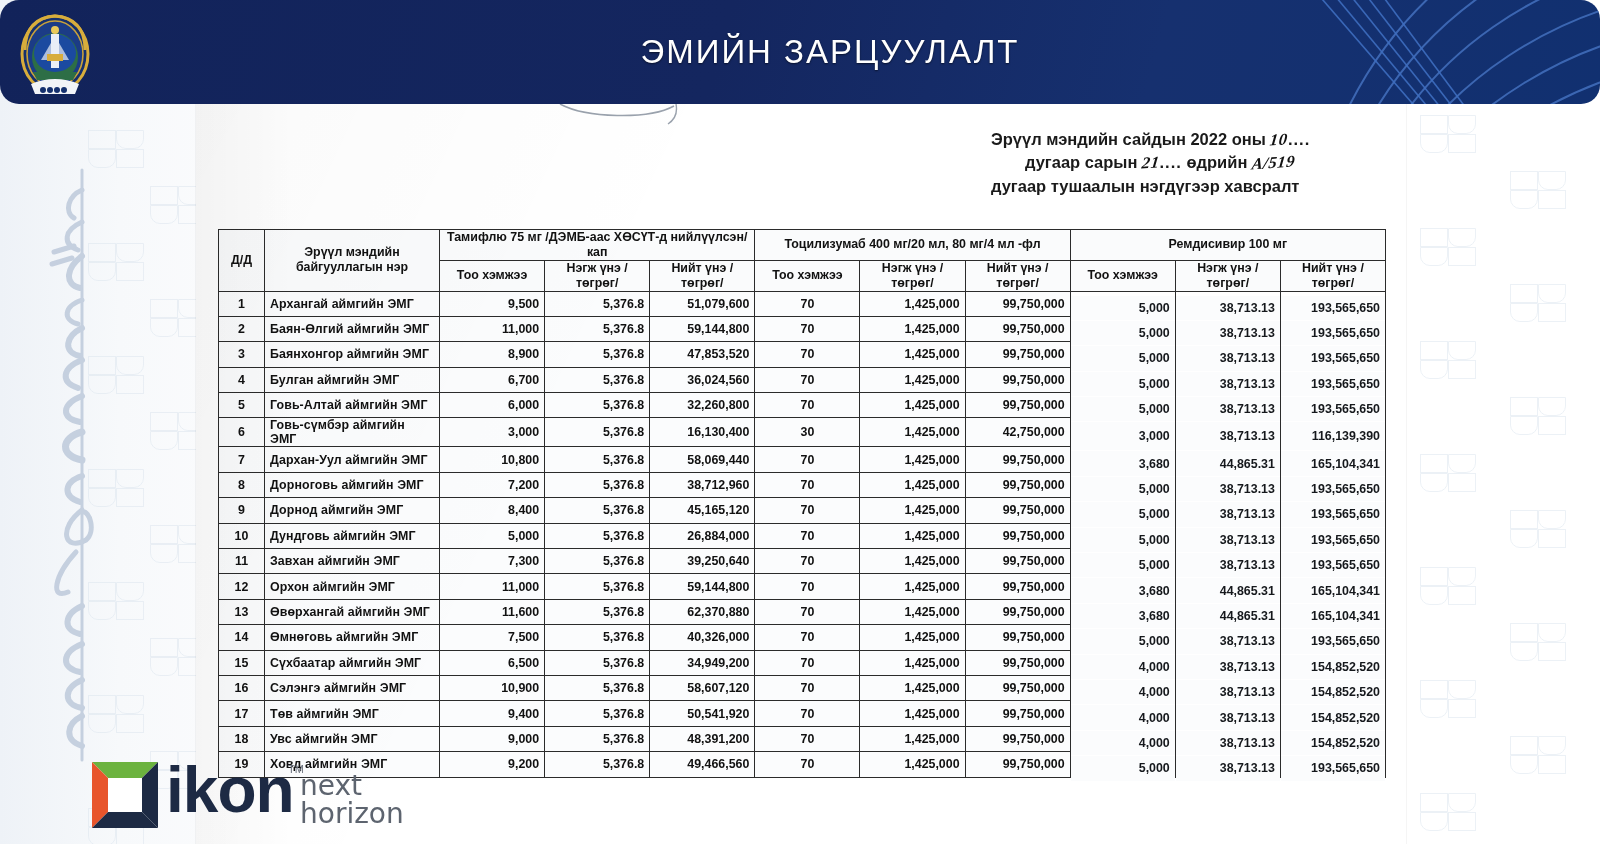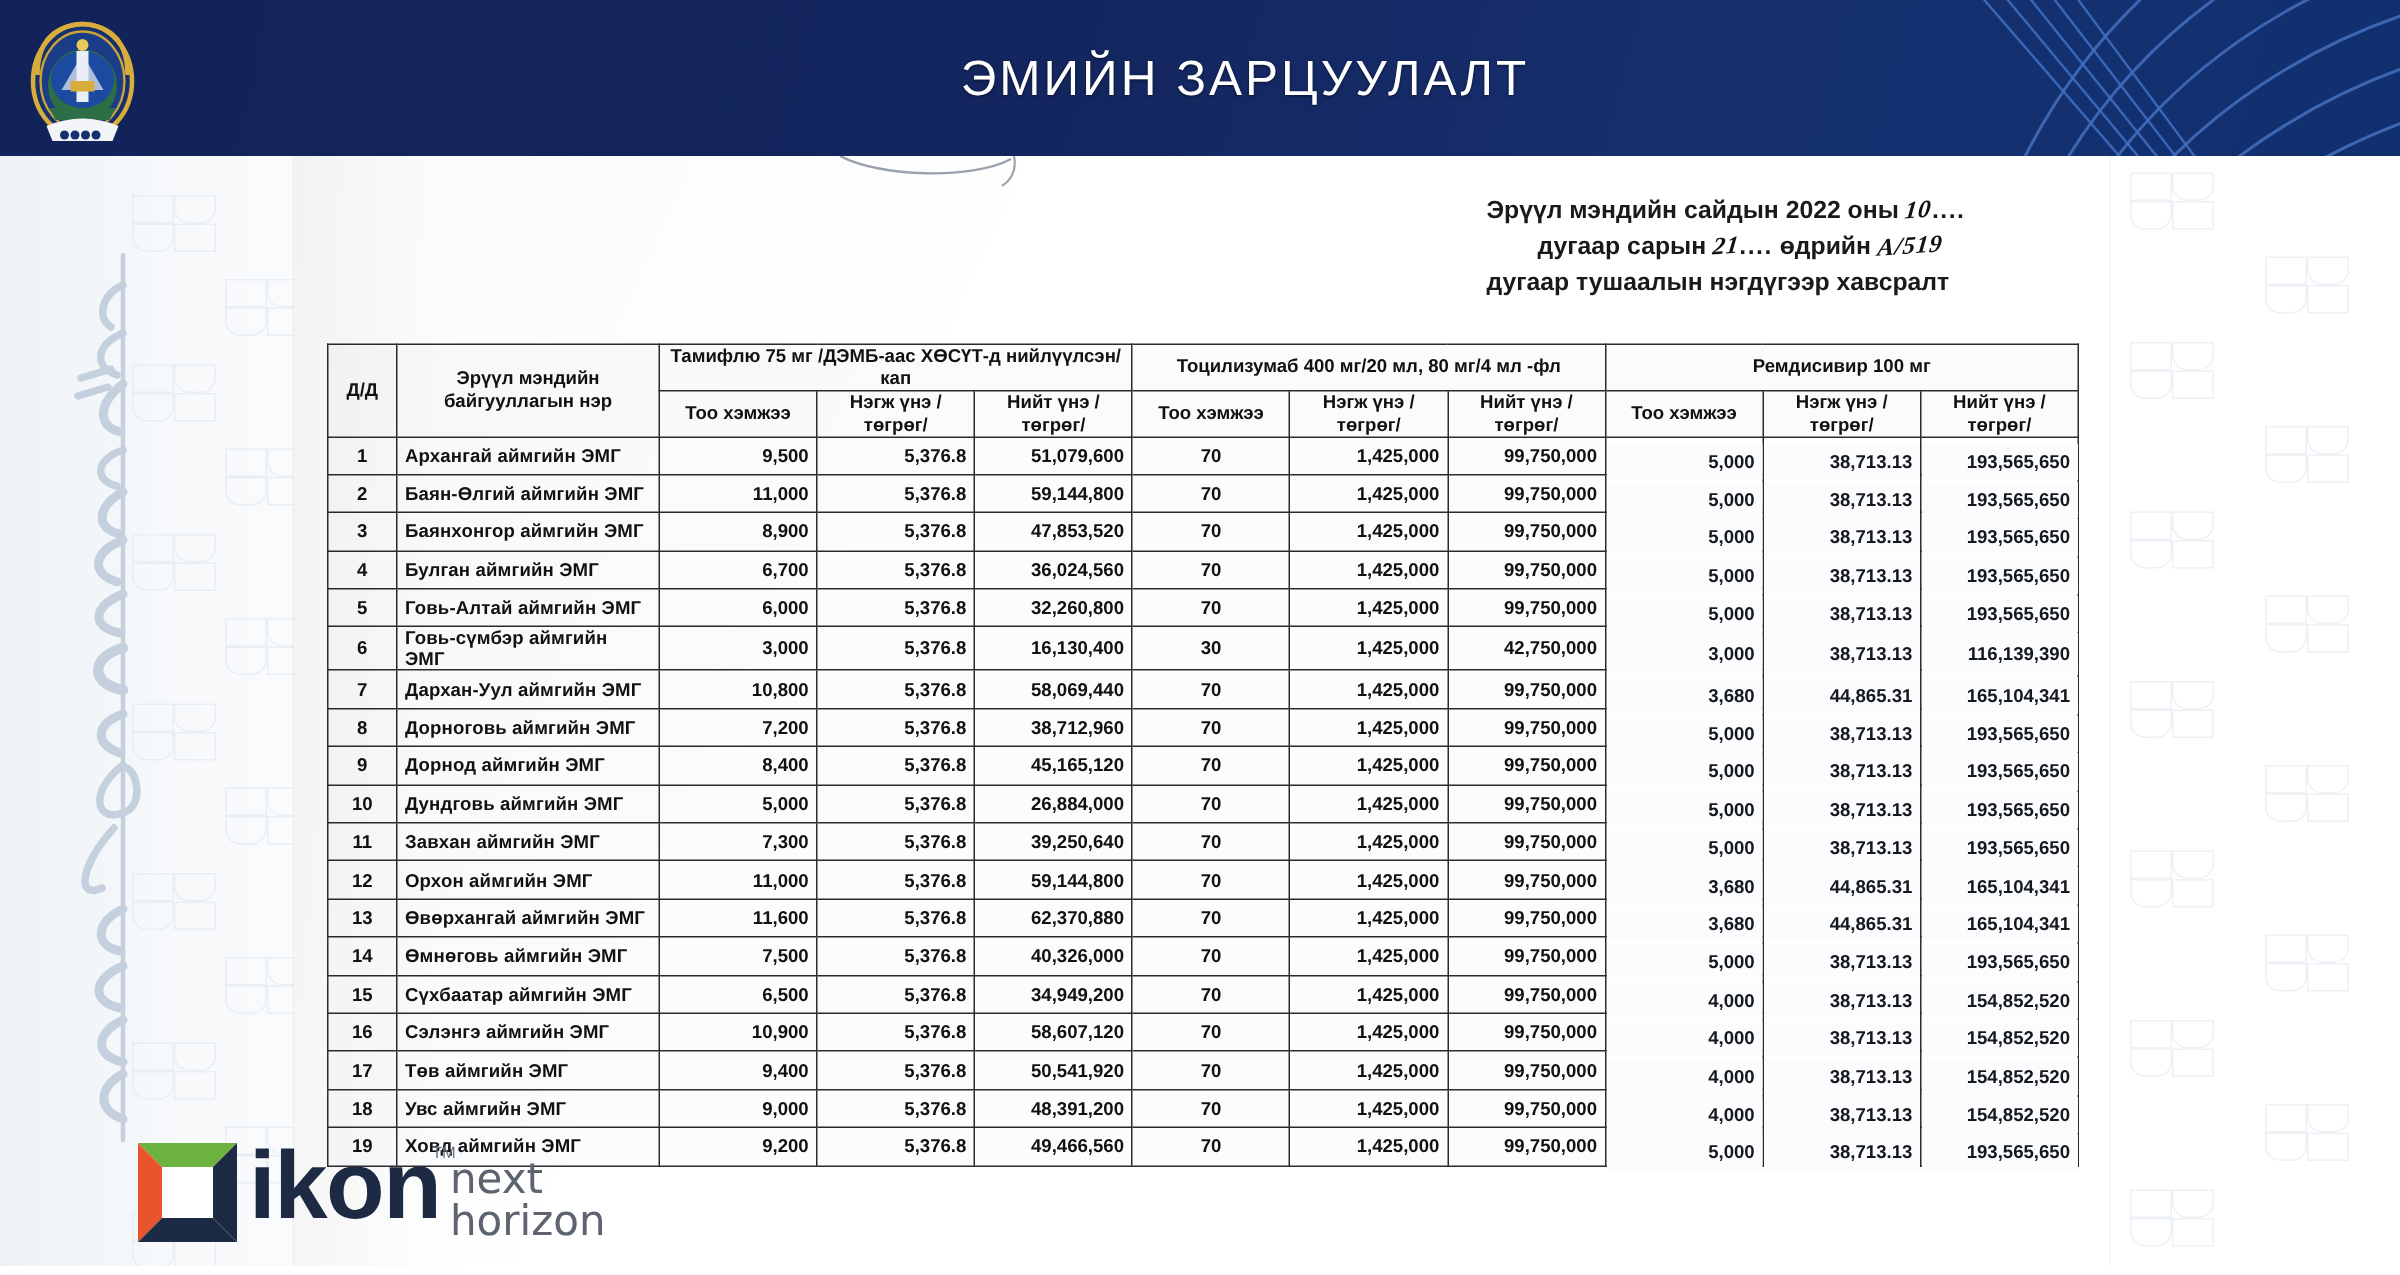--- a/index.html
+++ b/index.html
@@ -22,20 +22,21 @@
   .cellgrp i.a{left:0;top:0;width:26px;height:17px;}
   .cellgrp i.b{left:28px;top:0;width:26px;height:17px;border-radius:0 0 10px 10px;}
   .cellgrp i.c{left:0;top:19px;width:26px;height:17px;border-radius:0 0 10px 10px;}
   .cellgrp i.d{left:28px;top:19px;width:26px;height:17px;}
 
   
   .banner{
     position:absolute;left:0;top:0;width:1600px;height:104px;
     background:linear-gradient(105deg,#12235a 0%,#14265f 45%,#16306f 72%,#113070 100%);
     overflow:hidden;
+    border-radius:19px;
   }
   .banner .arcs{position:absolute;right:-60px;top:-150px;width:520px;height:420px;}
   .banner .arcs svg{display:block;}
   .banner-title{
     position:absolute;left:0;top:0;width:1600px;height:104px;
     display:flex;align-items:center;justify-content:center;
     color:#ffffff;font-size:33px;letter-spacing:2px;font-weight:400;
     text-shadow:0 1px 2px rgba(0,0,0,.55);
     padding-left:60px;box-sizing:border-box;
   }

